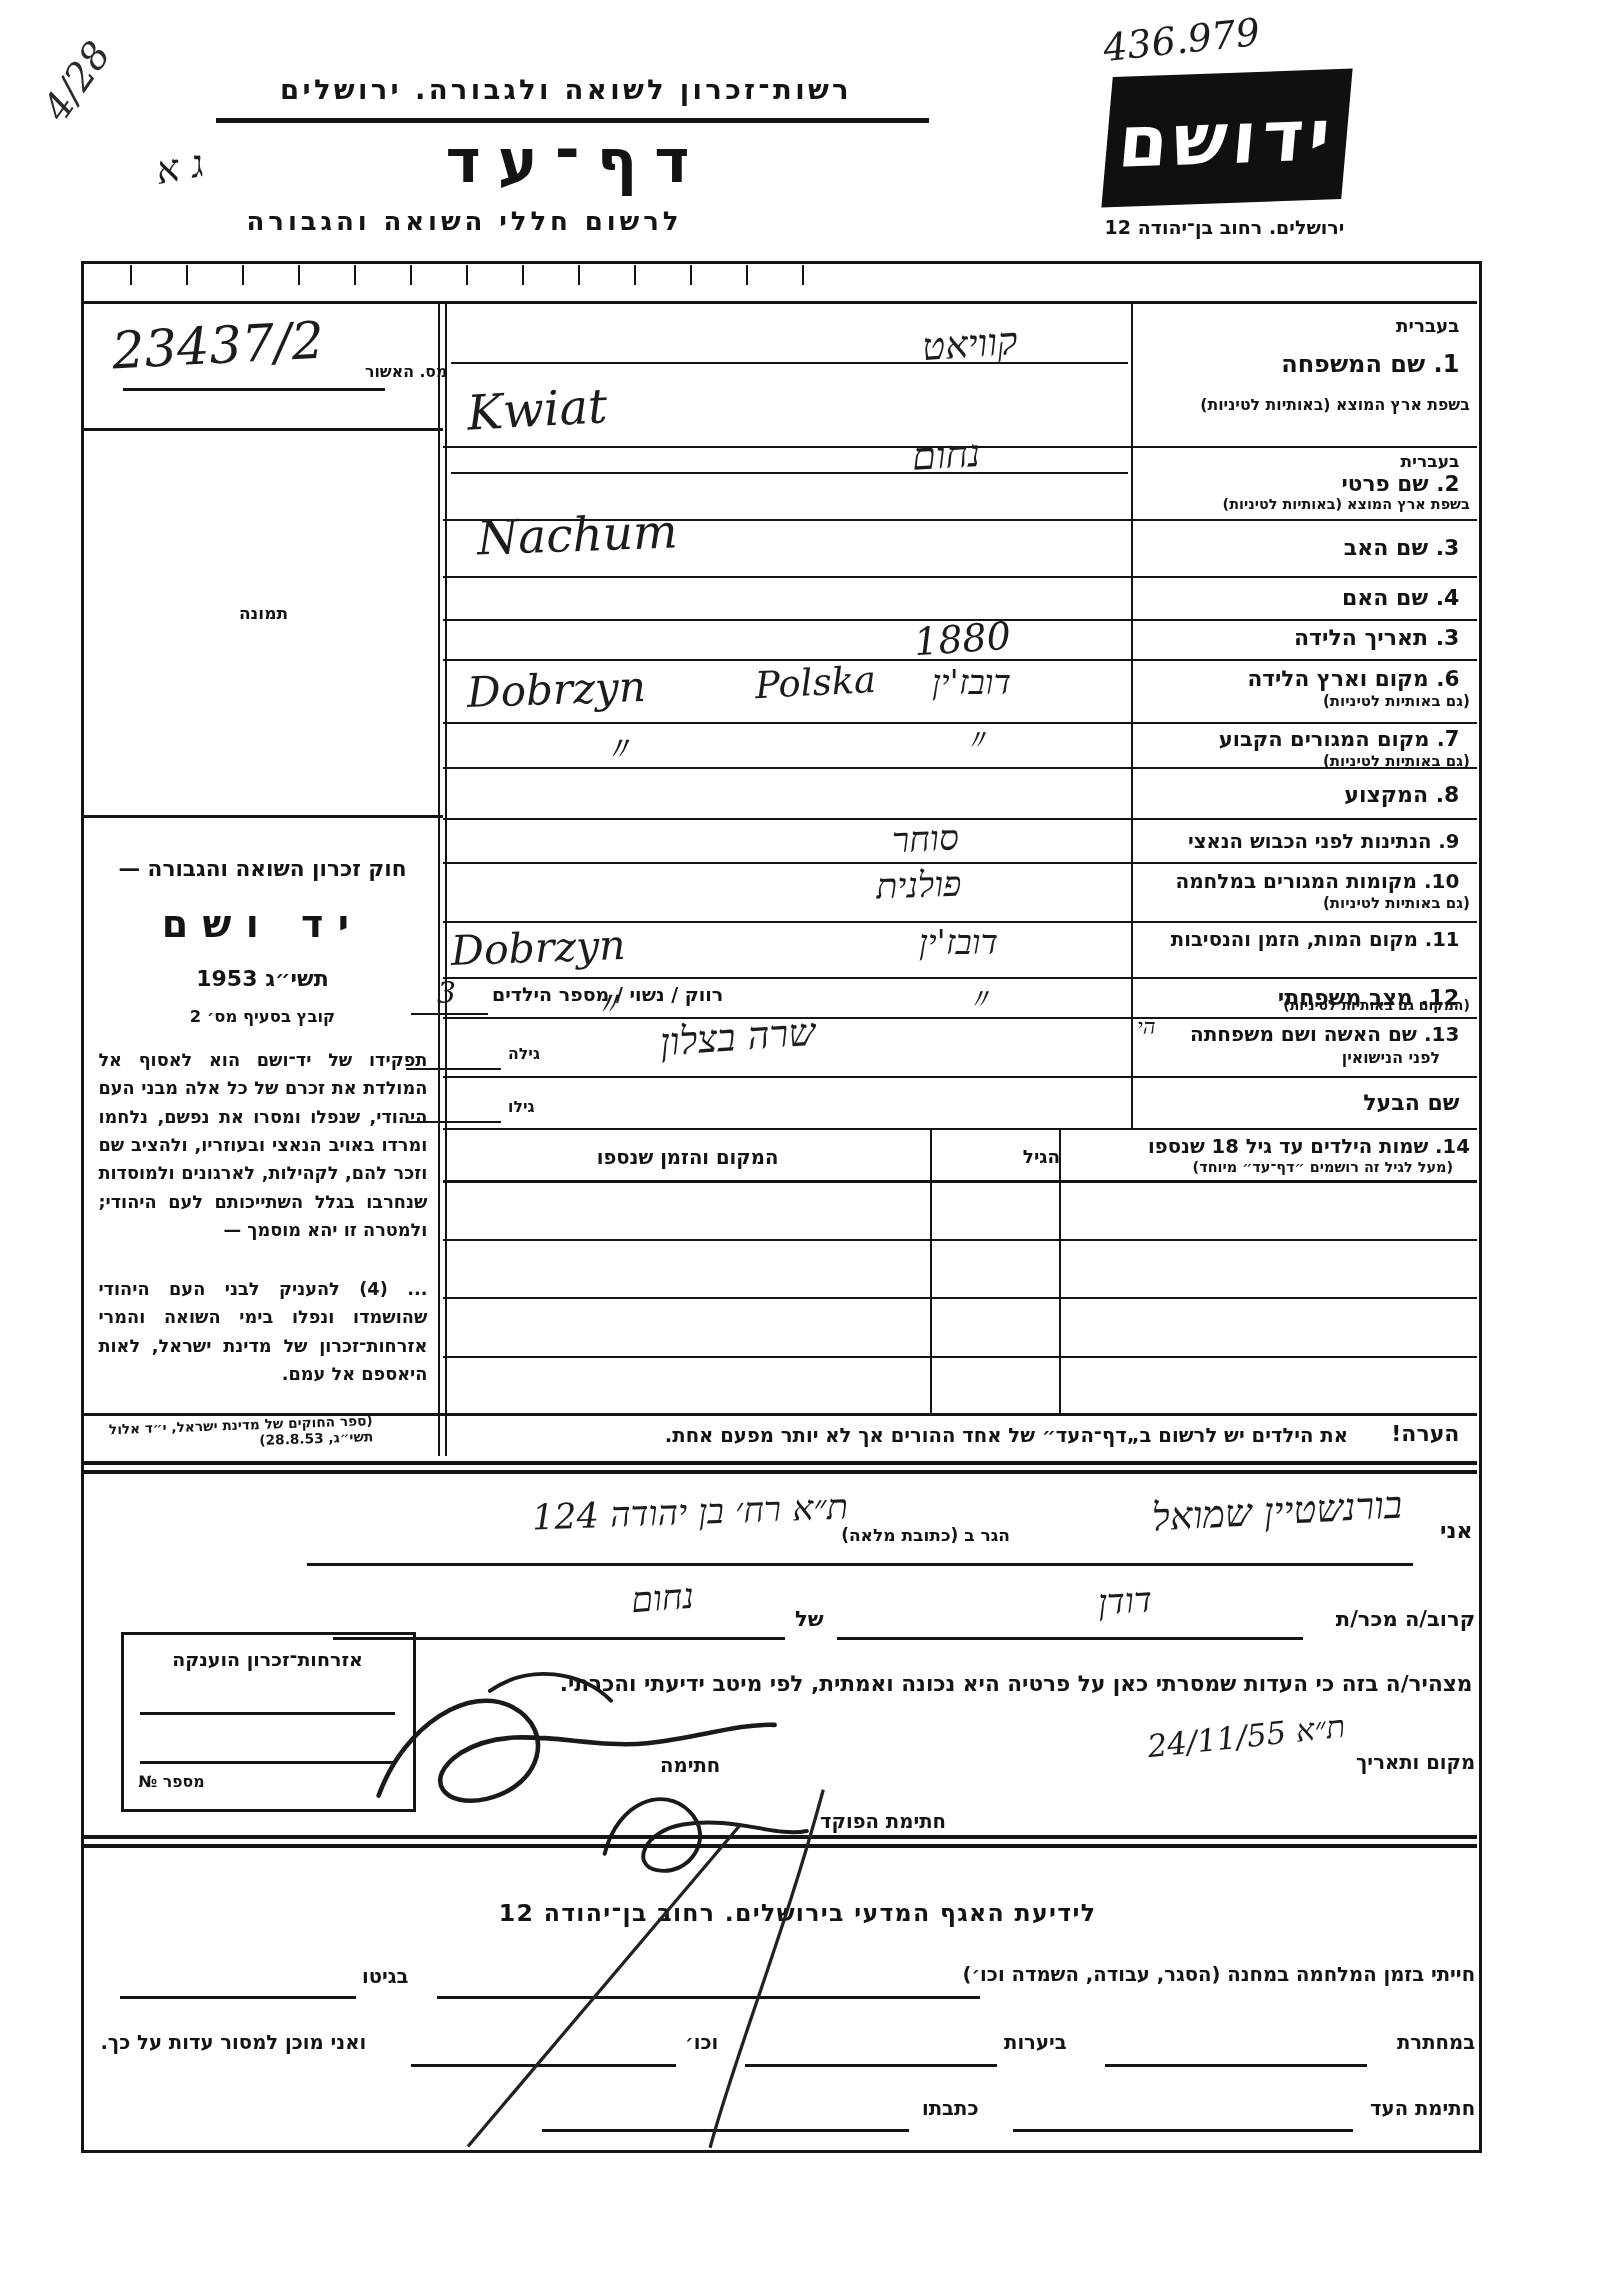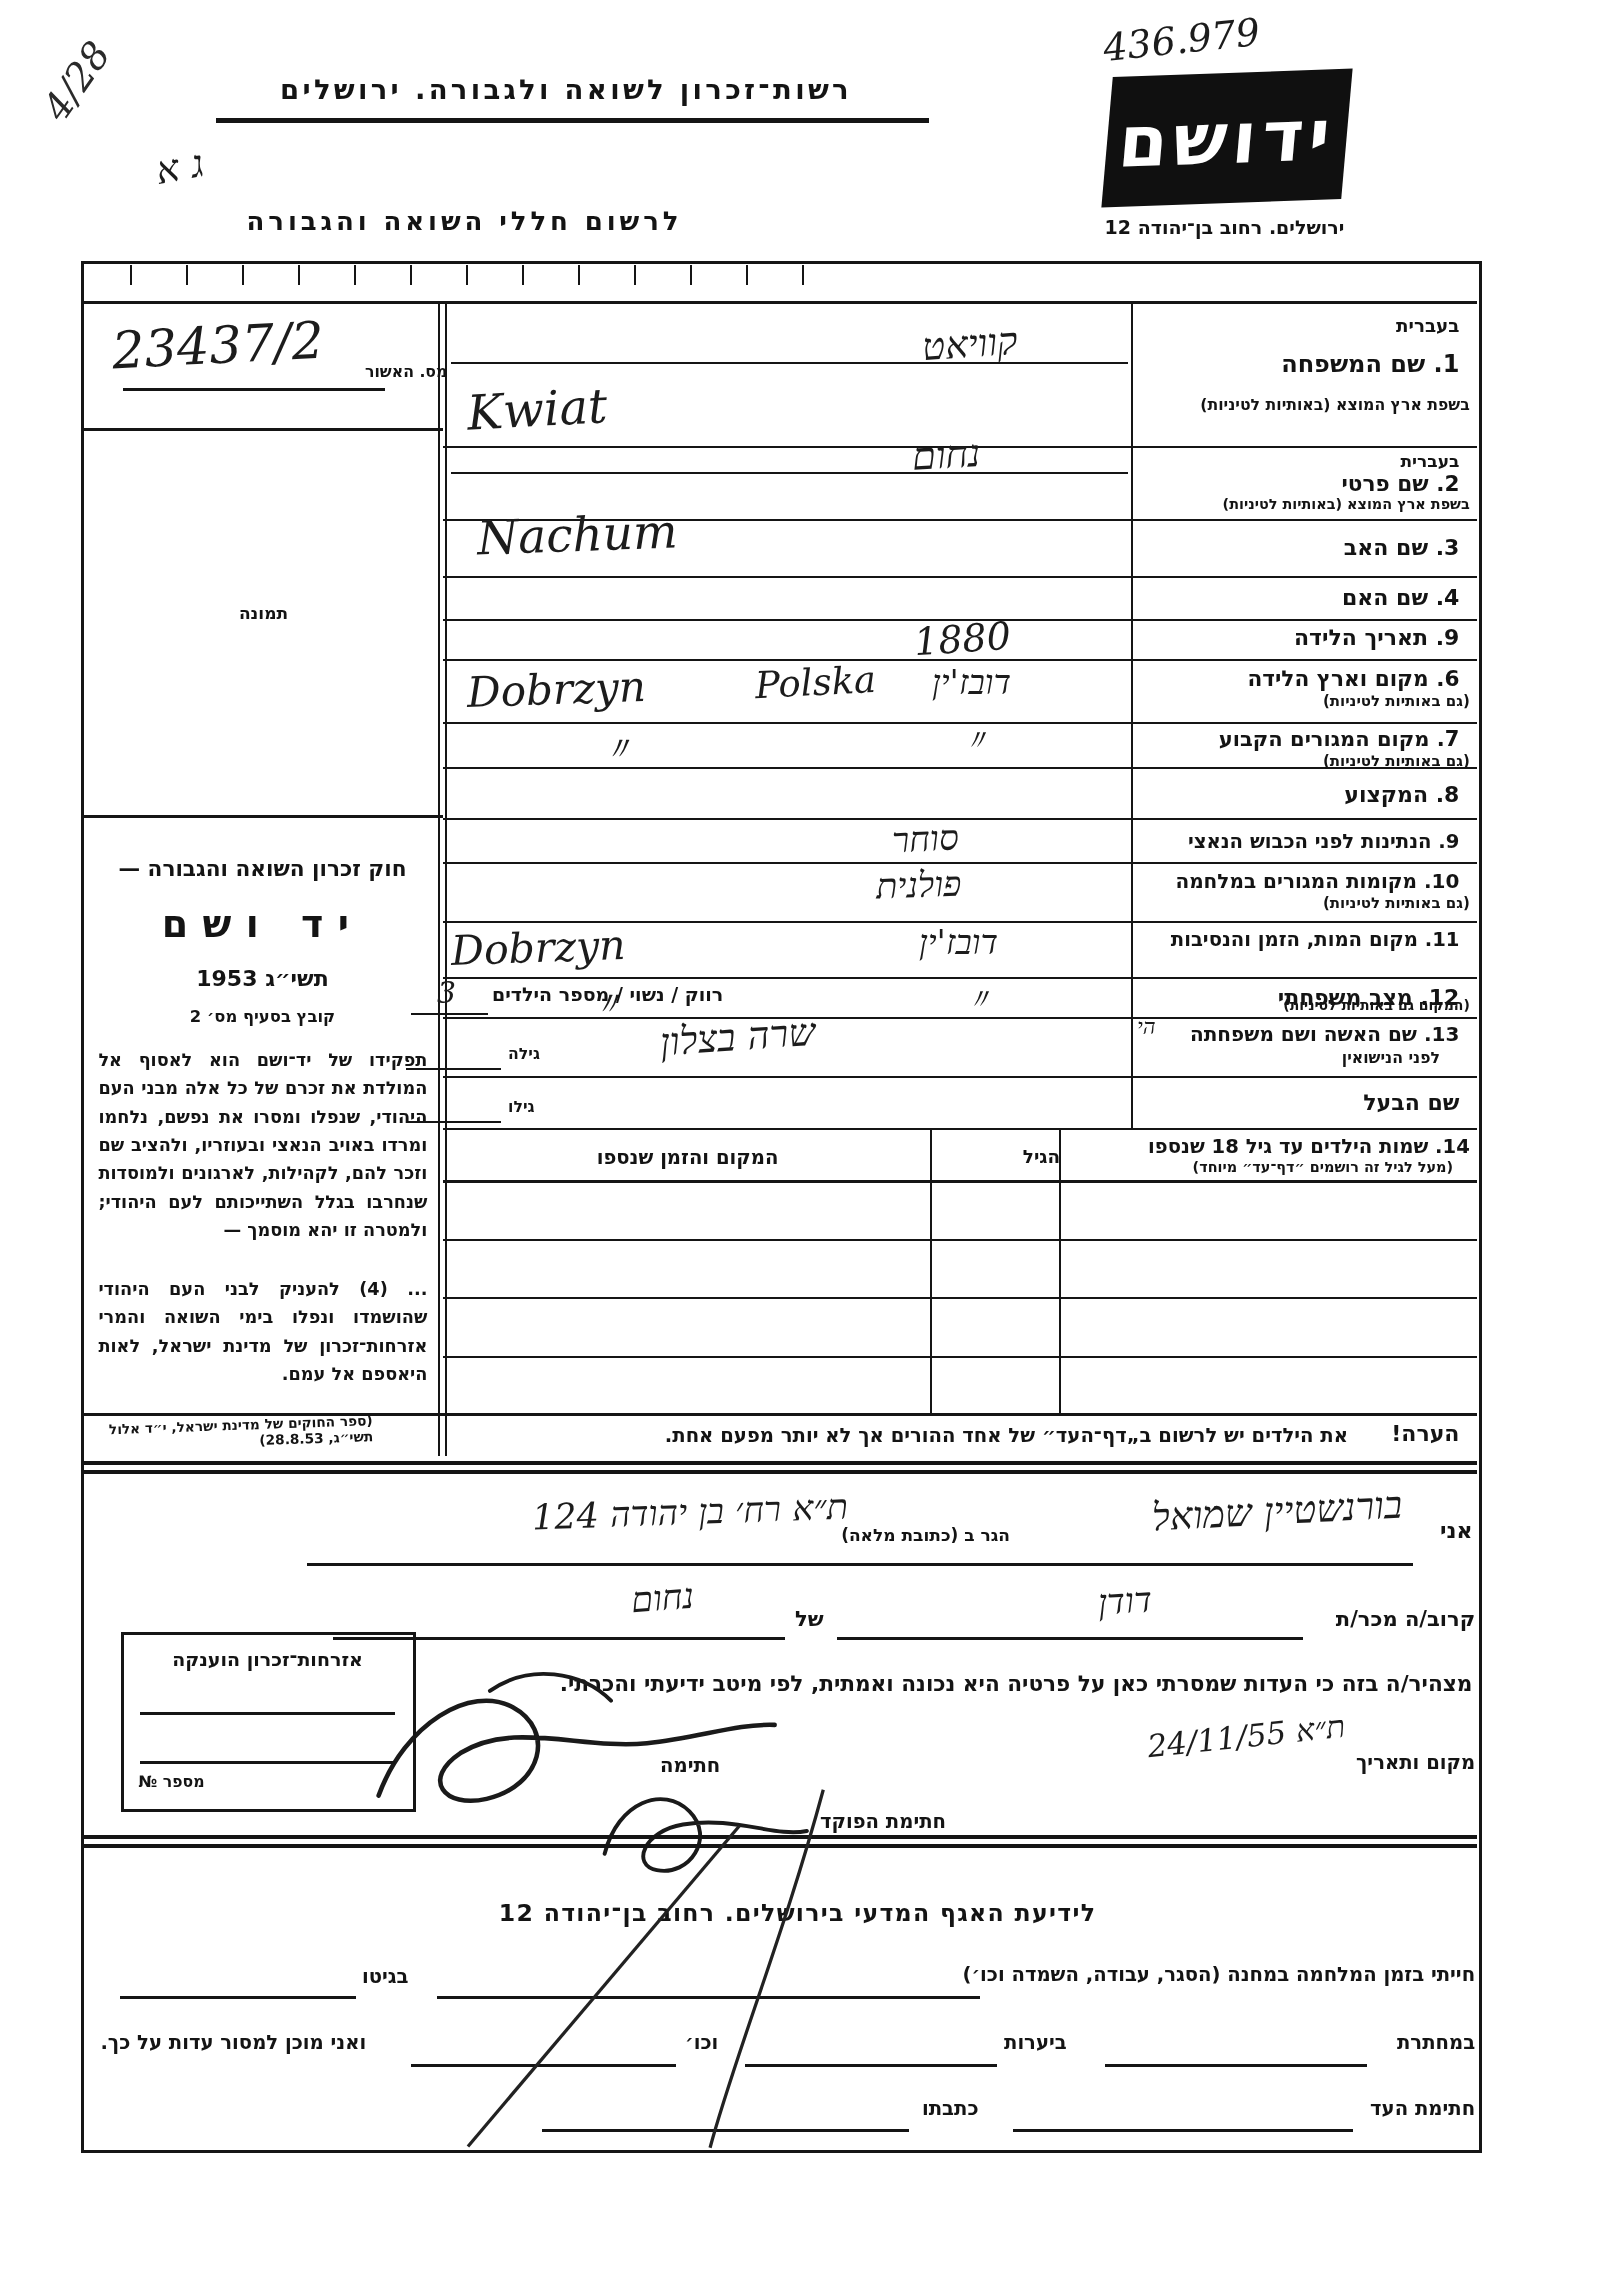--- a/index.html
+++ b/index.html
@@ -24,20 +24,21 @@
 
 <div class="page">
 
   <div class="hw" style="left:34px;top:59px;font-size:38px;transform:rotate(-55deg);color:#2a2a2a;">4/28</div>
 
   <div class="p" style="left:196px;top:73px;width:740px;text-align:center;font-size:27.5px;letter-spacing:3.3px;">רשות־זכרון לשואה ולגבורה. ירושלים</div>
   <div class="ln" style="left:216px;top:118px;width:713px;height:5.2px;"></div>
 
   <div class="hw" style="left:156px;top:145px;font-size:38px;transform:rotate(-10deg);">ג א</div>
 
+  <div class="p" style="left:406px;top:126px;width:340px;text-align:center;font-size:60px;letter-spacing:17px;">דף־עד</div>
 
   <div class="p" style="left:216px;top:206px;width:497px;text-align:center;font-size:26px;letter-spacing:3.9px;">לרשום חללי השואה והגבורה</div>
 
   <div class="hw" style="left:1103px;top:18.3px;font-size:38px;transform:rotate(-6deg);">436.979</div>
 
   <div class="logo">
     <span>ידושם</span>
   </div>
 
   <div class="p" style="left:1077px;top:216px;width:295px;text-align:center;font-size:19px;">ירושלים. רחוב בן־יהודה 12</div>
@@ -101,21 +102,21 @@
     <div class="p" style="right:19.6px;top:51px;font-size:18.3px;">בעברית</div>
     <div class="p" style="right:19.6px;top:86px;font-size:24px;">1. שם המשפחה</div>
     <div class="p" style="right:9.2px;top:131px;font-size:15.7px;">בשפת ארץ המוצא (באותיות לטיניות)</div>
 
     <div class="p" style="right:19.6px;top:187px;font-size:17px;">בעברית</div>
     <div class="p" style="right:19.6px;top:207px;font-size:21.6px;">2. שם פרטי</div>
     <div class="p" style="right:9.2px;top:232px;font-size:14.4px;">בשפת ארץ המוצא (באותיות לטיניות)</div>
 
     <div class="p" style="right:19.6px;top:271px;font-size:22px;">3. שם האב</div>
     <div class="p" style="right:19.6px;top:321px;font-size:22px;">4. שם האם</div>
-    <div class="p" style="right:19.6px;top:361px;font-size:22px;">9. תאריך הלידה</div>
+    <div class="p" style="right:19.6px;top:361px;font-size:22px;">3. תאריך הלידה</div>
 
     <div class="p" style="right:19.6px;top:402px;font-size:21.6px;">6. מקום וארץ הלידה</div>
     <div class="p" style="right:9.2px;top:428px;font-size:15px;">(גם באותיות לטיניות)</div>
 
     <div class="p" style="right:19.6px;top:463px;font-size:21px;">7. מקום המגורים הקבוע</div>
     <div class="p" style="right:9.2px;top:488px;font-size:15px;">(גם באותיות לטיניות)</div>
 
     <div class="p" style="right:19.6px;top:518px;font-size:22px;">8. המקצוע</div>
     <div class="p" style="right:19.6px;top:566px;font-size:19.6px;">9. הנתינות לפני הכבוש הנאצי</div>
 

